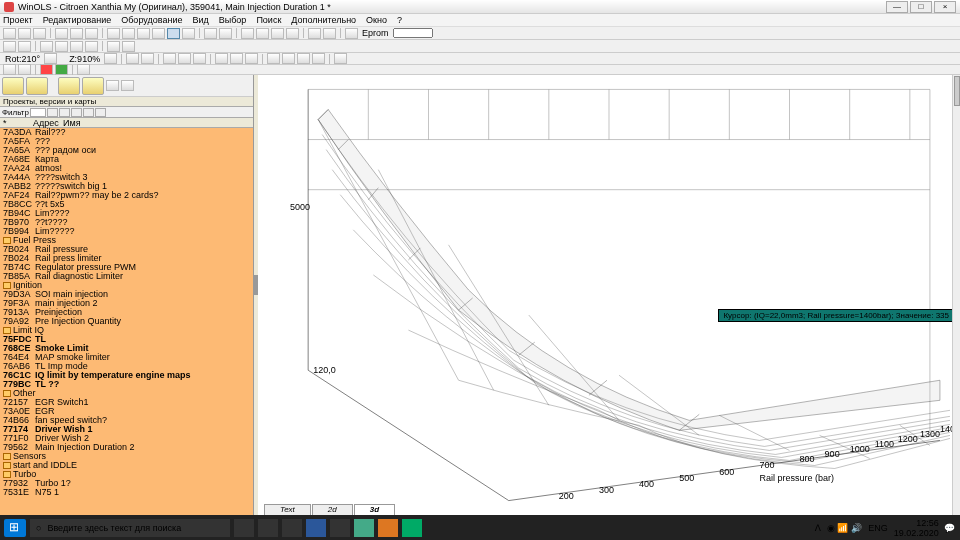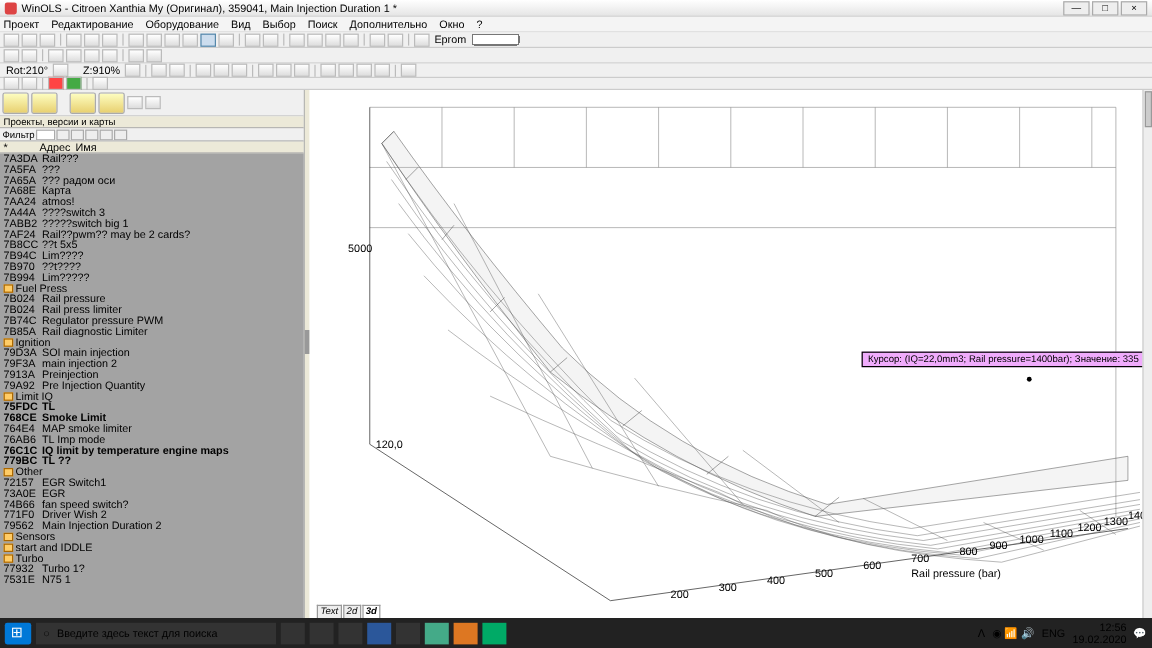--- a/index.html
+++ b/index.html
@@ -21,34 +21,34 @@
 .main{display:flex;height:440px;background:#fff}
 .sidebar{width:254px;border-right:1px solid #999;display:flex;flex-direction:column;background:#f0f0f0}
 .sb-tools{height:22px;background:#f0f0f0;display:flex;align-items:center;padding:2px;gap:2px;border-bottom:1px solid #ccc}
 .sb-tools .bigbtn{width:22px;height:18px;border:1px solid #aaa;background:linear-gradient(#fdfdc0,#e8d070);cursor:pointer;border-radius:2px}
 .sb-title{background:#ece9d8;height:10px;padding:0 3px;font-size:8px;border-bottom:1px solid #aaa}
 .sb-filter{height:11px;background:#f0f0f0;display:flex;align-items:center;padding:0 2px;gap:1px;border-bottom:1px solid #aaa}
 .sb-filter input{width:16px;height:9px;font-size:8px;border:1px solid #aaa}
 .sb-filter .fb{width:11px;height:9px;border:1px solid #aaa;background:#eee;cursor:pointer}
 .sb-header{height:10px;background:#ece9d8;display:flex;padding:0 3px;font-size:8px;border-bottom:1px solid #aaa}
 .sb-header .c1{width:30px}.sb-header .c2{width:30px}.sb-header .c3{flex:1}
-.tree{flex:1;overflow-y:auto;overflow-x:hidden;background:#a3a3a3;font-size:8px;line-height:9px}
+.tree{flex:1;overflow-y:auto;overflow-x:hidden;background:#fdba74;font-size:8px;line-height:9px}
 .tree .row{display:flex;padding:0 3px;cursor:pointer;height:9px;align-items:center;white-space:nowrap}
 .tree .row.sel{background:#0a246a;color:#fff}
 .tree .row.sel *{color:#fff}
 .tree .row.bold{font-weight:bold}
 .tree .row.folder{font-weight:normal;color:#000}
 .tree .fico{width:8px;height:7px;background:#fc6;border:1px solid #a60;margin-right:2px;display:inline-block}
 .tree .c1{width:32px;flex-shrink:0}
 .tree .c3{flex:1;overflow:hidden;text-overflow:ellipsis}
 .viewer{flex:1;background:#fff;position:relative;overflow:hidden}
 .viewer svg{width:100%;height:100%}
-.cursor-tip{position:absolute;right:6px;top:218px;background:#f0abfc;border:1px solid #000;padding:1px 4px;font-size:8px;white-space:nowrap}
+.cursor-tip{position:absolute;right:6px;top:234px;background:#0f766e;border:1px solid #000;padding:1px 4px;font-size:8px;white-space:nowrap}
 .vtabs{position:absolute;bottom:0;left:6px;height:12px;display:flex;align-items:flex-end}
-.vtab{border:1px solid #999;border-bottom:none;background:#eee;padding:0 2px;font-size:8px;height:11px;margin-right:1px;cursor:pointer;font-style:italic}
+.vtab{border:1px solid #999;border-bottom:none;background:#eee;padding:0 15px;font-size:8px;height:11px;margin-right:1px;cursor:pointer;font-style:italic}
 .vtab.active{background:#fff;font-weight:bold}
 .vscroll{position:absolute;right:0;top:0;width:8px;height:100%;background:#eee;border-left:1px solid #ccc}
 .vscroll .th{width:6px;height:30px;background:#ccc;margin:1px;border:1px solid #999}
 .statusbar{height:10px;background:#ece9d8;display:flex;align-items:center;padding:0 4px;font-size:8px;border-top:1px solid #aaa}
 .statusbar .sl{flex:1}
 .statusbar .sr{display:flex;gap:6px}
 .taskbar{position:absolute;bottom:0;left:0;right:0;height:25px;background:#222;display:flex;align-items:center;padding:0 4px;gap:4px}
 .taskbar .start{width:22px;height:18px;background:#0078d7;border-radius:2px;position:relative}
 .taskbar .start::before{content:"⊞";color:#fff;position:absolute;left:5px;top:1px;font-size:12px}
 .taskbar .search{flex:0 0 200px;height:18px;background:#333;display:flex;align-items:center;padding:0 6px;color:#888;font-size:9px}
@@ -315,20 +315,24 @@
           <span class="c3">EGR Switch1</span>
         </div>
         <div class="row">
           <span class="c1">73A0E</span>
           <span class="c3">EGR</span>
         </div>
         <div class="row">
           <span class="c1">74B66</span>
           <span class="c3">fan speed switch?</span>
         </div>
+        <div class="row bold">
+          <span class="c1">77174</span>
+          <span class="c3">Driver Wish 1</span>
+        </div>
         <div class="row">
           <span class="c1">771F0</span>
           <span class="c3">Driver Wish 2</span>
         </div>
         <div class="row">
           <span class="c1">79562</span>
           <span class="c3">Main Injection Duration 2</span>
         </div>
         <div class="row folder">
           <span class="fico"></span>

